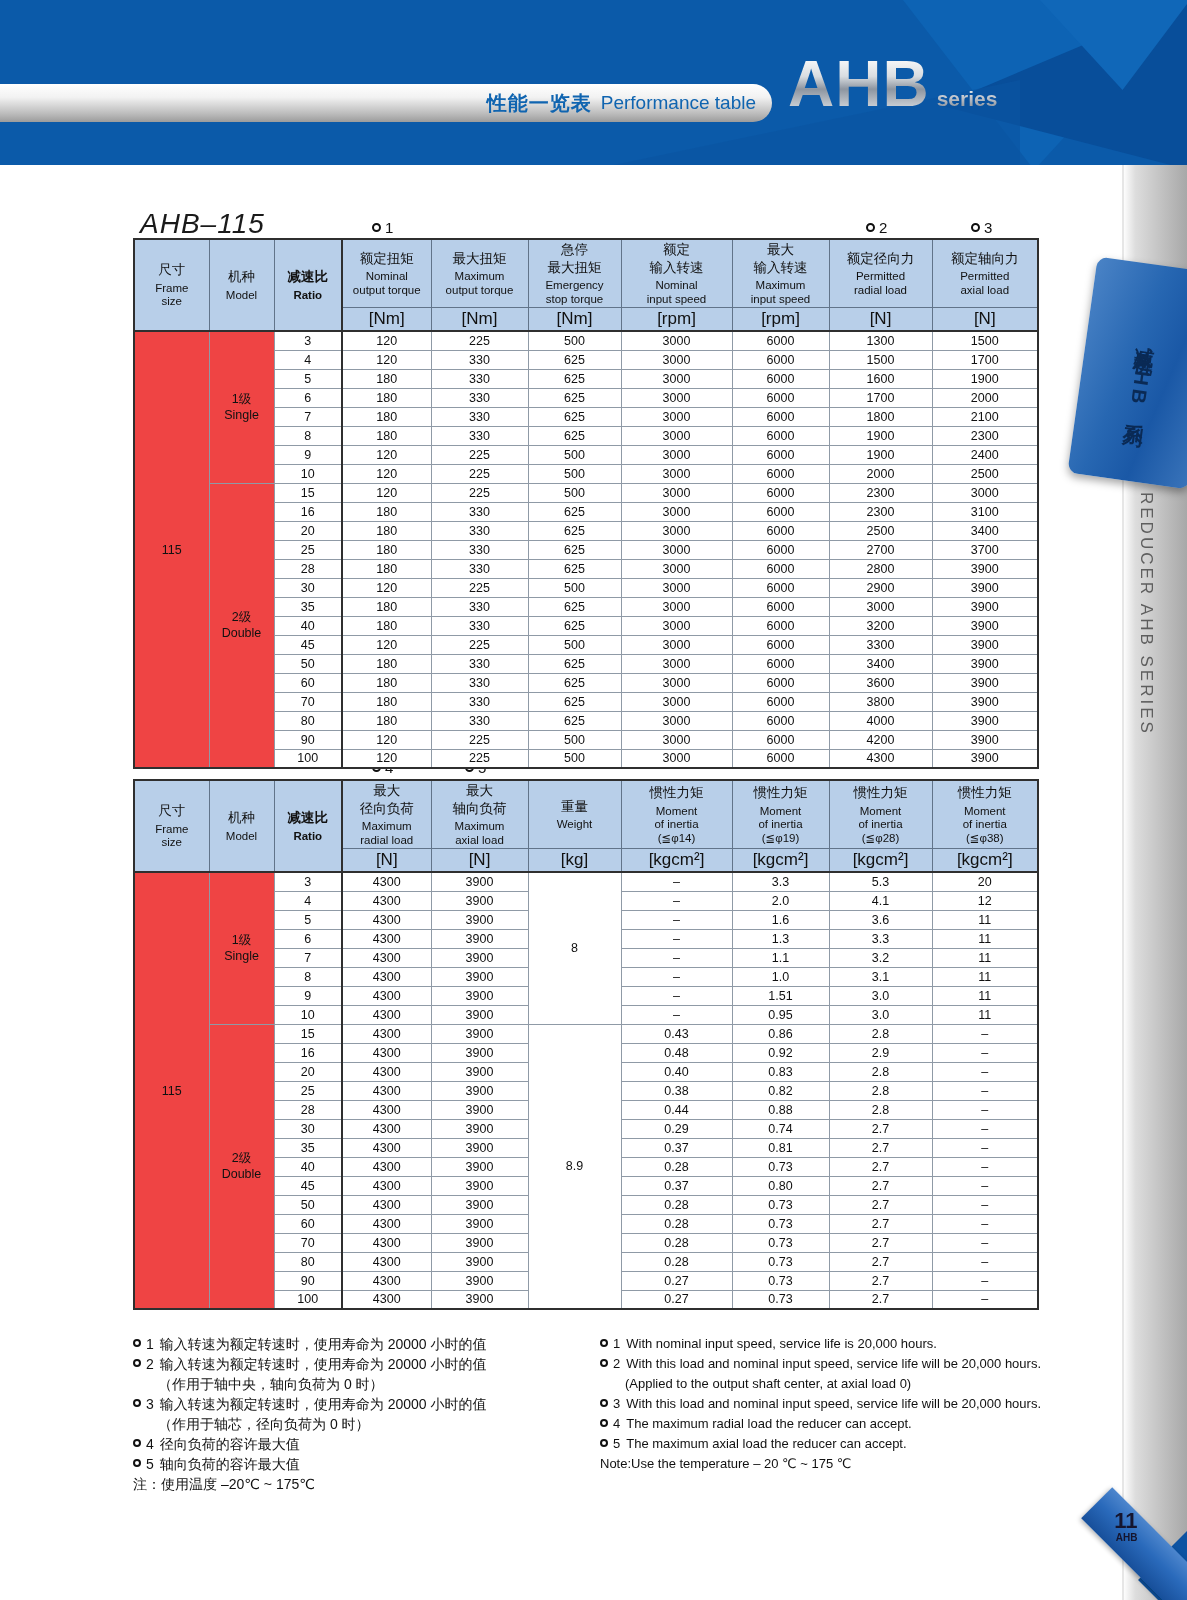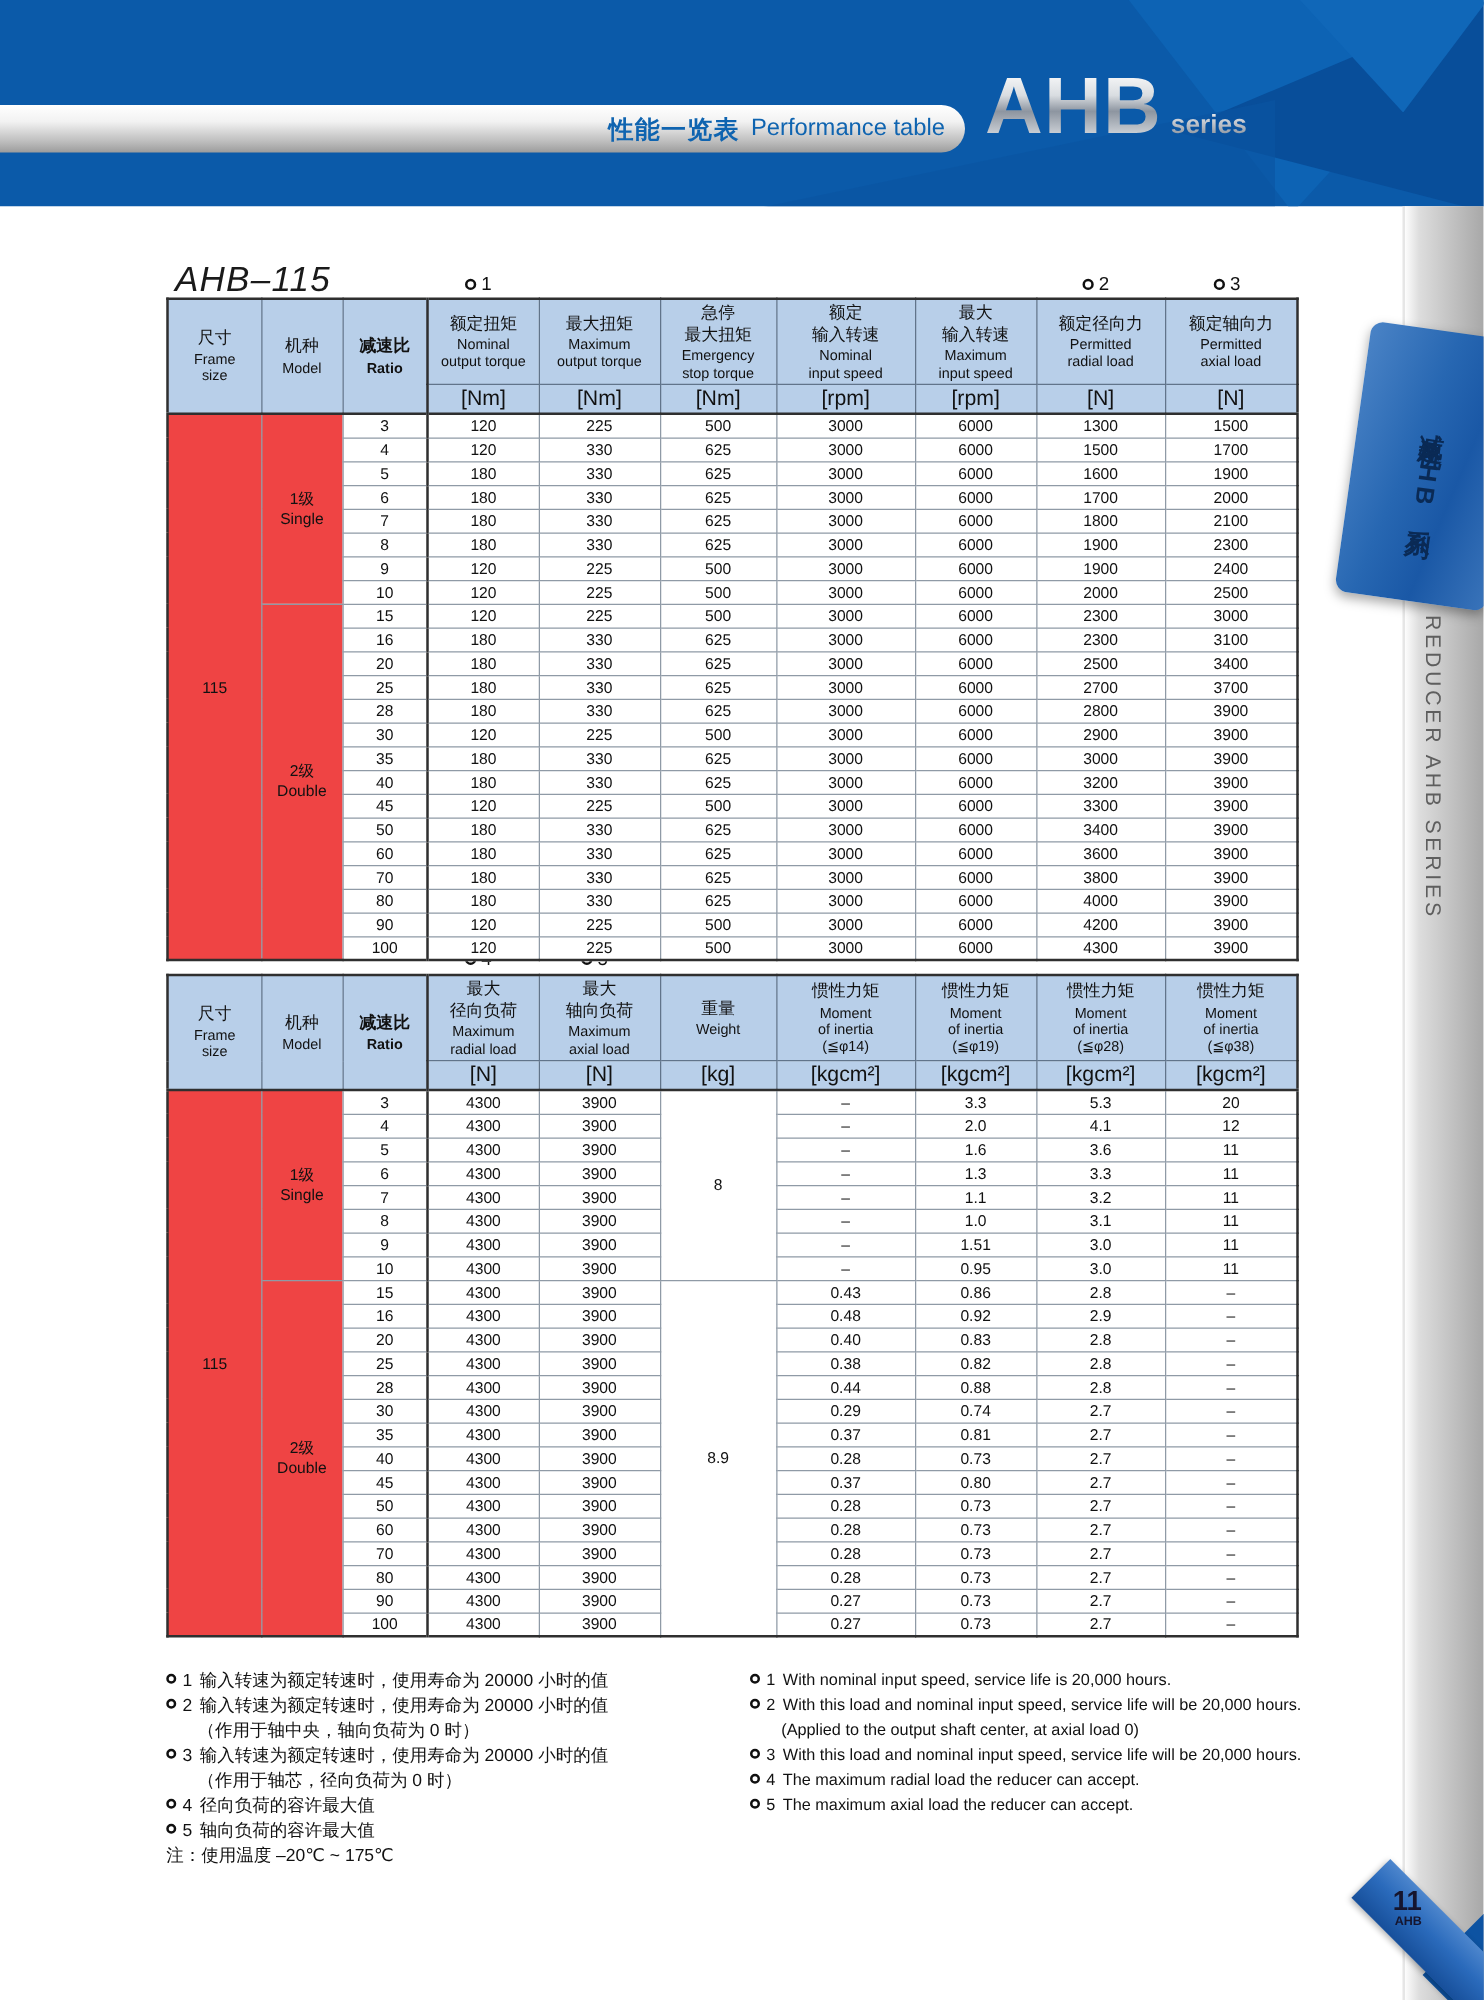--- a/index.html
+++ b/index.html
@@ -814,20 +814,23 @@
         <div class="fn-line">
           <span class="ring"></span>
           <span class="fn-num">4</span>
           <span class="fn-text">The maximum radial load the reducer can accept.</span>
         </div>
         <div class="fn-line">
           <span class="ring"></span>
           <span class="fn-num">5</span>
           <span class="fn-text">The maximum axial load the reducer can accept.</span>
         </div>
+        <div class="fn-line">
+          <span class="fn-text">Note:Use the temperature – 20 ℃ ~ 175 ℃</span>
+        </div>
       </div>
   </div>
 
   <div class="corner-chevron"></div>
   <div class="ribbon">
     <div class="ribbon-label">
       <span class="ribbon-num">11</span>
       <span class="ribbon-sub">AHB</span>
     </div>
   </div>

